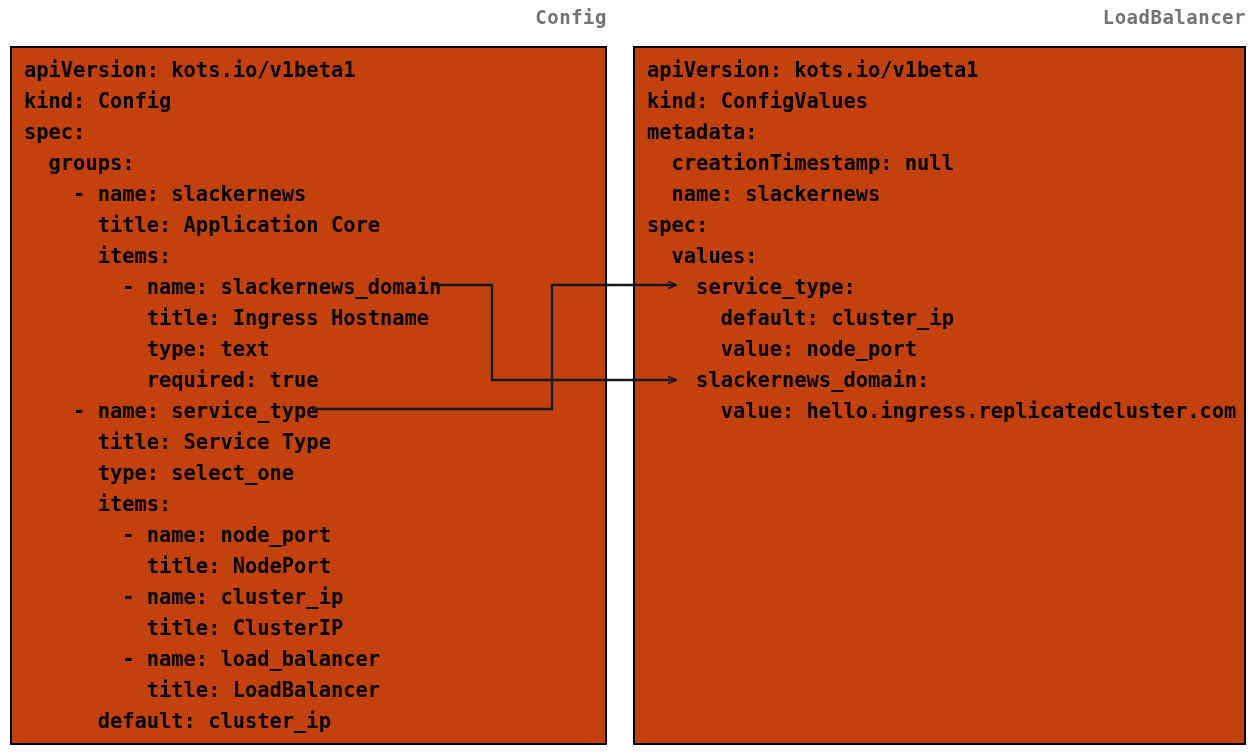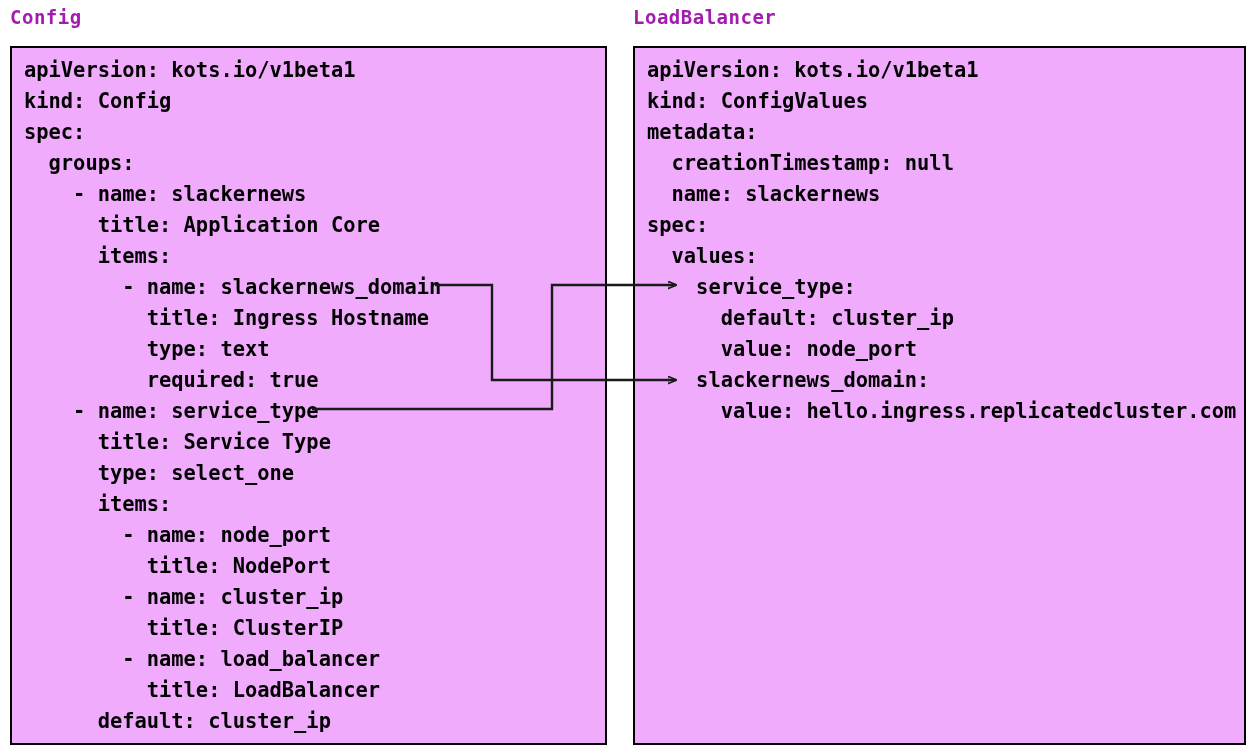--- a/index.html
+++ b/index.html
@@ -14,31 +14,31 @@
     overflow: hidden;
     font-family: "DejaVu Sans Mono", "Liberation Mono", monospace;
   }
 
   .panel-title {
     position: absolute;
     top: 6px;
     font-family: "DejaVu Sans Mono", "Liberation Mono", monospace;
     font-size: 19px;
     font-weight: bold;
-    color: #a21caf;
+    color: #737373;
     letter-spacing: 0.5px;
-    text-align: left;
+    text-align: right;
     white-space: pre;
   }
   #title-config  { left: 10px;  width: 597px; }
   #title-values  { left: 633px; width: 613px; }
 
   .yaml-panel {
     position: absolute;
-    background: #f0abfc;
+    background: #c2410c;
     border: 2px solid #000000;
     box-sizing: border-box;
     overflow: hidden;
   }
   #panel-config {
     left: 10px;
     top: 46px;
     width: 597px;
     height: 699px;
   }

